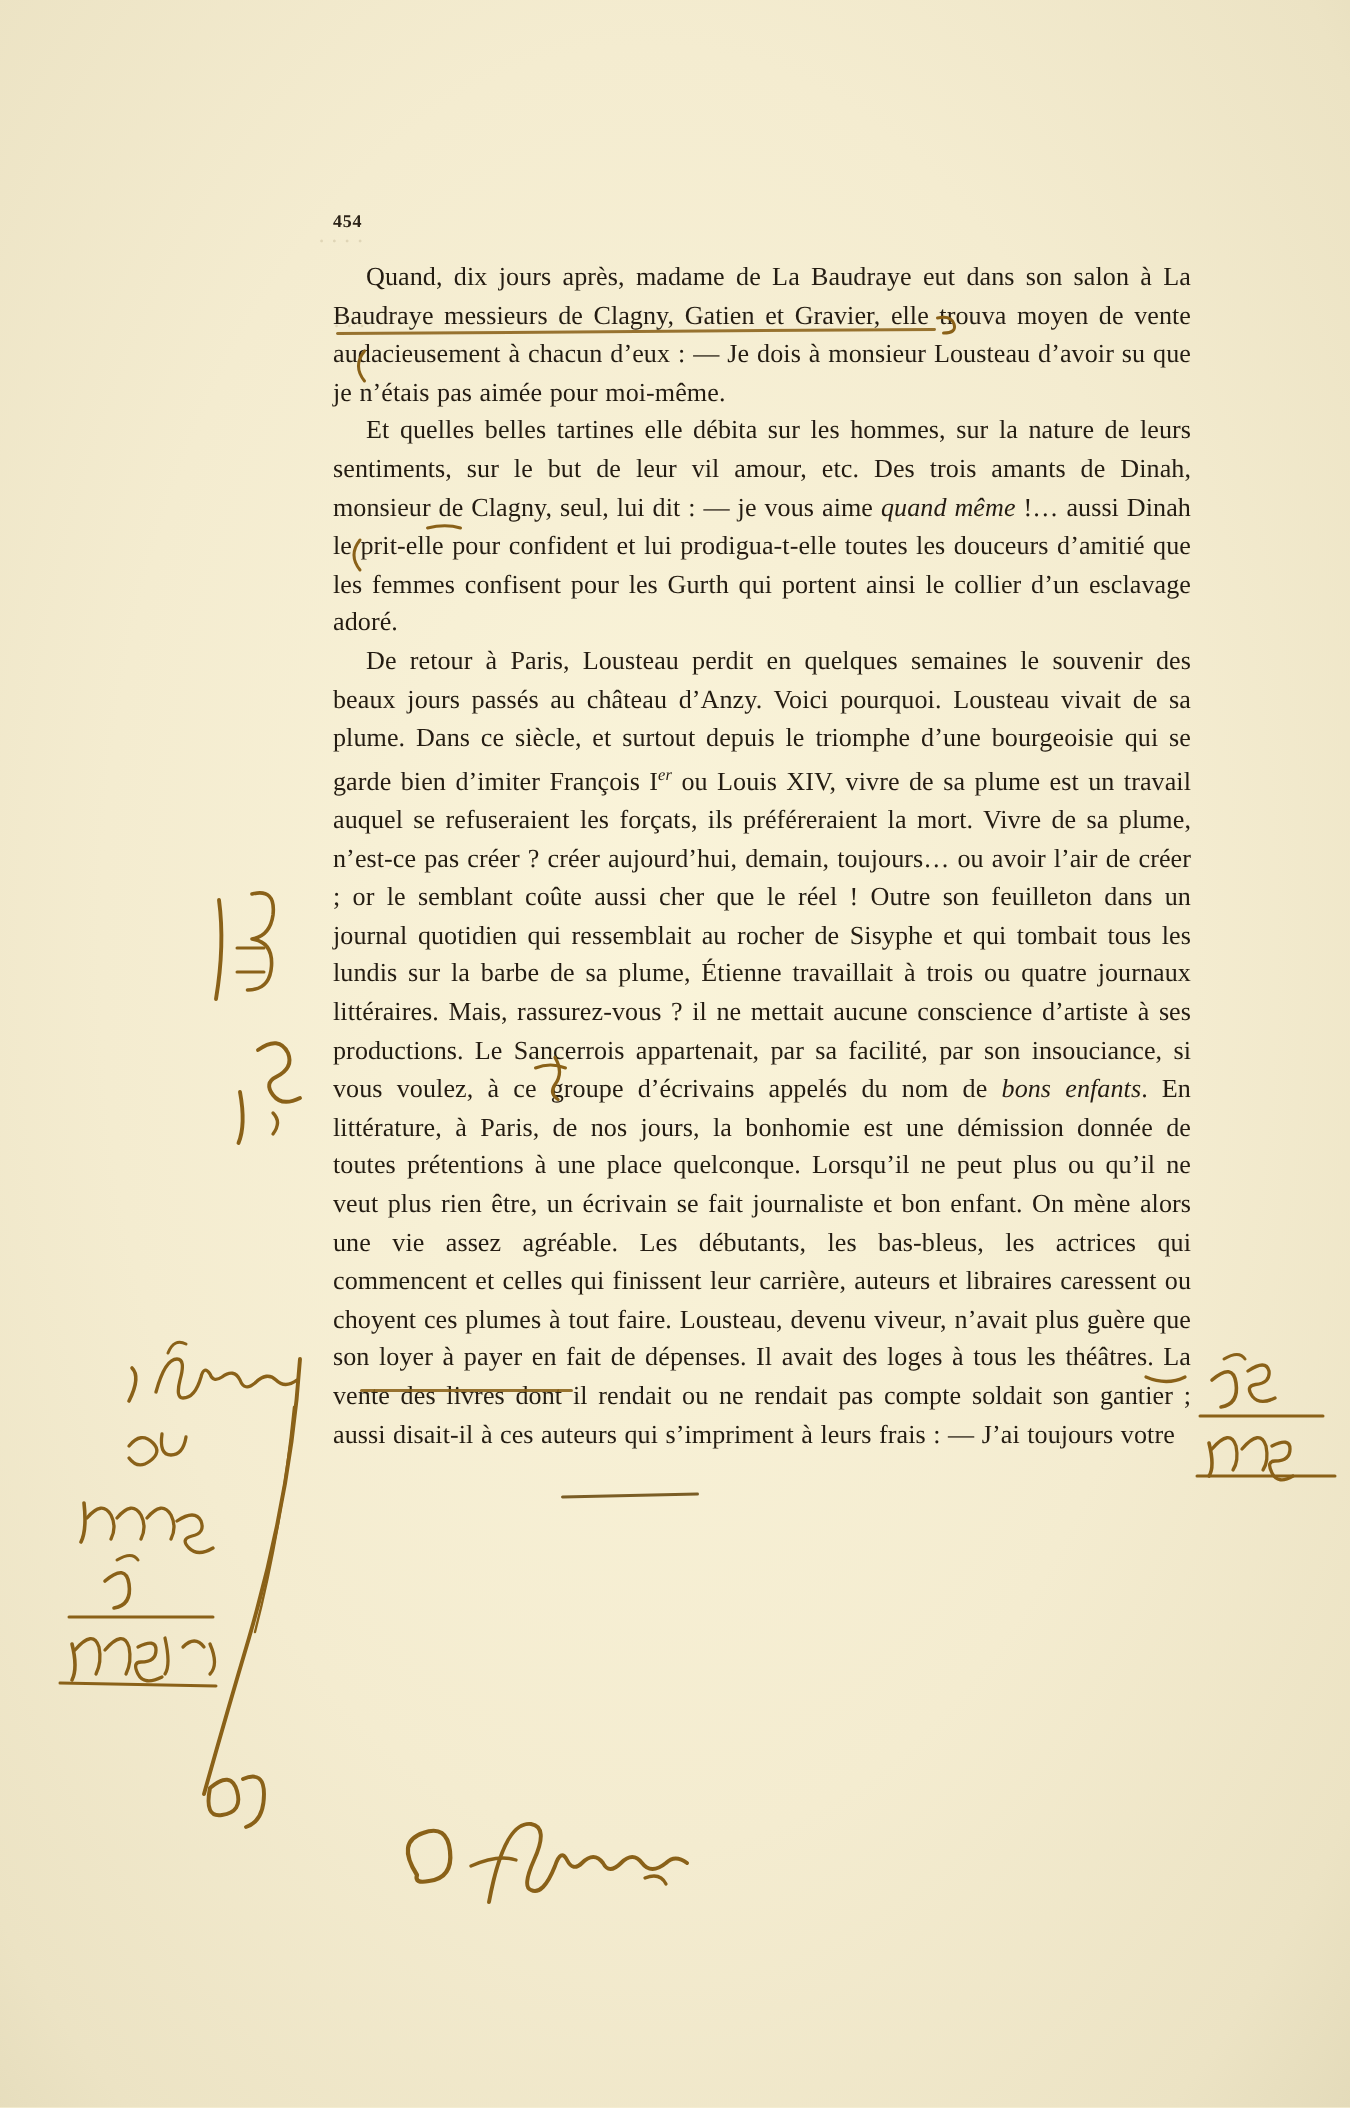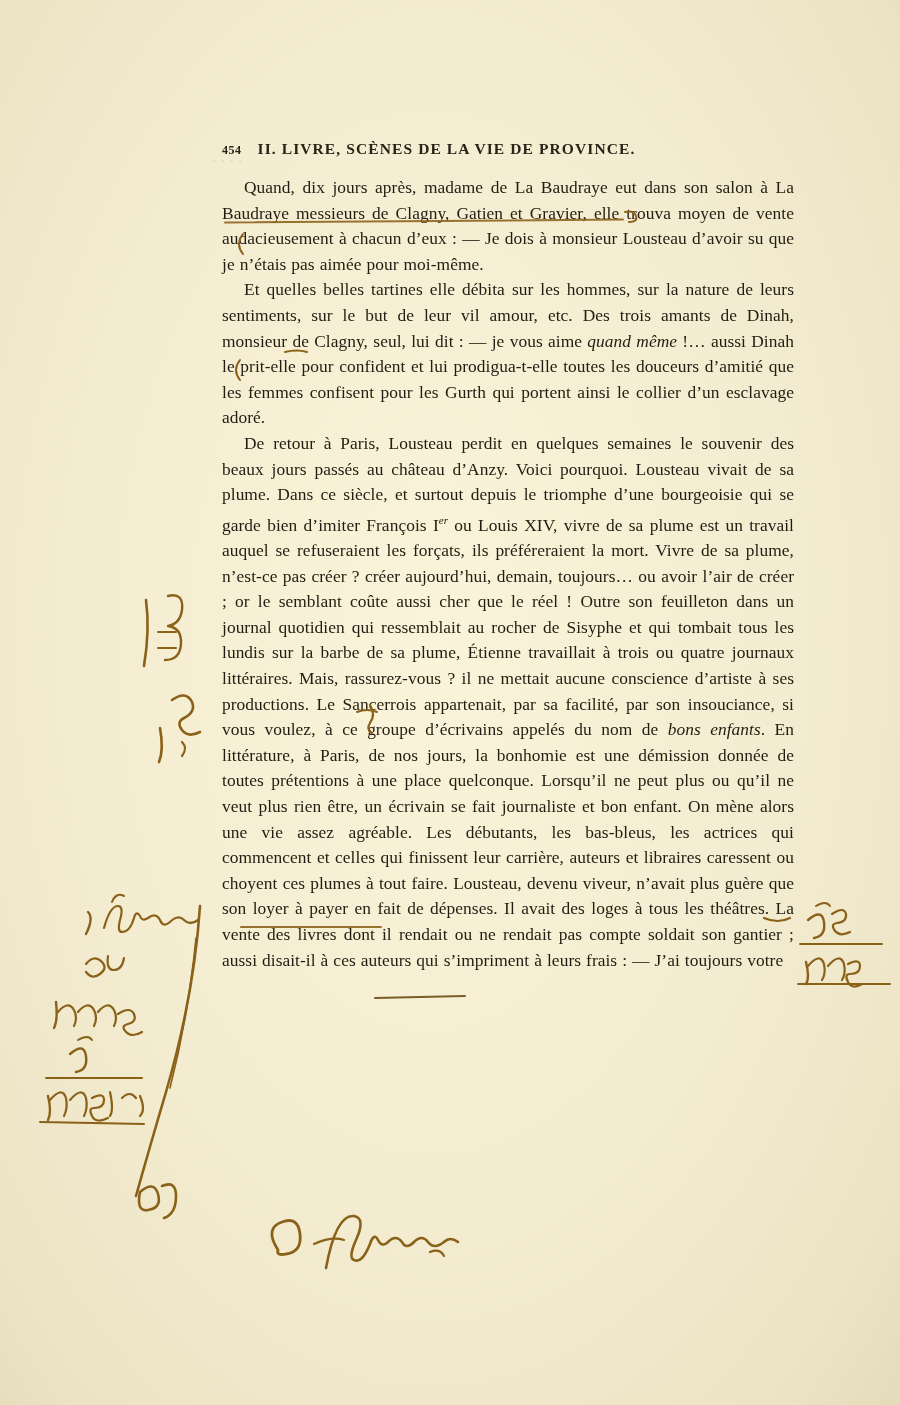--- a/index.html
+++ b/index.html
@@ -110,21 +110,20 @@
 
 <div id="page">
 
   <div class="ghost" style="left:212px; top:148px;">.   .   .  .</div>
   <div class="ghost" style="left:222px; top:205px;">. . .</div>
 
   <div id="content">
 
     <div class="header-line">
       <span class="folio">454</span>
-      <span class="running-title">II. LIVRE, SCÈNES DE LA VIE DE PROVINCE.</span>
     </div>
 
     <p class="body indent">Quand, dix jours après, madame de La Baudraye eut dans son salon à La Baudraye messieurs de Clagny, Gatien et Gravier, elle trouva moyen de vente audacieusement à chacun d’eux : — Je dois à monsieur Lousteau d’avoir su que je n’étais pas aimée pour moi-même.</p>
     <p class="body indent">Et quelles belles tartines elle débita sur les hommes, sur la nature de leurs sentiments, sur le but de leur vil amour, etc. Des trois amants de Dinah, monsieur de Clagny, seul, lui dit : — je vous aime <em>quand même</em> !… aussi Dinah le prit-elle pour confident et lui prodigua-t-elle toutes les douceurs d’amitié que les femmes confisent pour les Gurth qui portent ainsi le collier d’un esclavage adoré.</p>
     <p class="body indent">De retour à Paris, Lousteau perdit en quelques semaines le souvenir des beaux jours passés au château d’Anzy. Voici pourquoi. Lousteau vivait de sa plume. Dans ce siècle, et surtout depuis le triomphe d’une bourgeoisie qui se garde bien d’imiter François I<span class="sup">er</span> ou Louis XIV, vivre de sa plume est un travail auquel se refuseraient les forçats, ils préféreraient la mort. Vivre de sa plume, n’est-ce pas créer ? créer aujourd’hui, demain, toujours… ou avoir l’air de créer ; or le semblant coûte aussi cher que le réel ! Outre son feuilleton dans un journal quotidien qui ressemblait au rocher de Sisyphe et qui tombait tous les lundis sur la barbe de sa plume, Étienne travaillait à trois ou quatre journaux littéraires. Mais, rassurez-vous ? il ne mettait aucune conscience d’artiste à ses productions. Le Sancerrois appartenait, par sa facilité, par son insouciance, si vous voulez, à ce groupe d’écrivains appelés du nom de <em>bons enfants</em>. En littérature, à Paris, de nos jours, la bonhomie est une démission donnée de toutes prétentions à une place quelconque. Lorsqu’il ne peut plus ou qu’il ne veut plus rien être, un écrivain se fait journaliste et bon enfant. On mène alors une vie assez agréable. Les débutants, les bas-bleus, les actrices qui commencent et celles qui finissent leur carrière, auteurs et libraires caressent ou choyent ces plumes à tout faire. Lousteau, devenu viveur, n’avait plus guère que son loyer à payer en fait de dépenses. Il avait des loges à tous les théâtres. La vente des livres dont il rendait ou ne rendait pas compte soldait son gantier ; aussi disait-il à ces auteurs qui s’impriment à leurs frais : — J’ai toujours votre</p>
 
   </div>
 
   <div class="ink-underline" style="left:224px; top:220px; width:400px; transform:rotate(-0.4deg);"></div>
 

